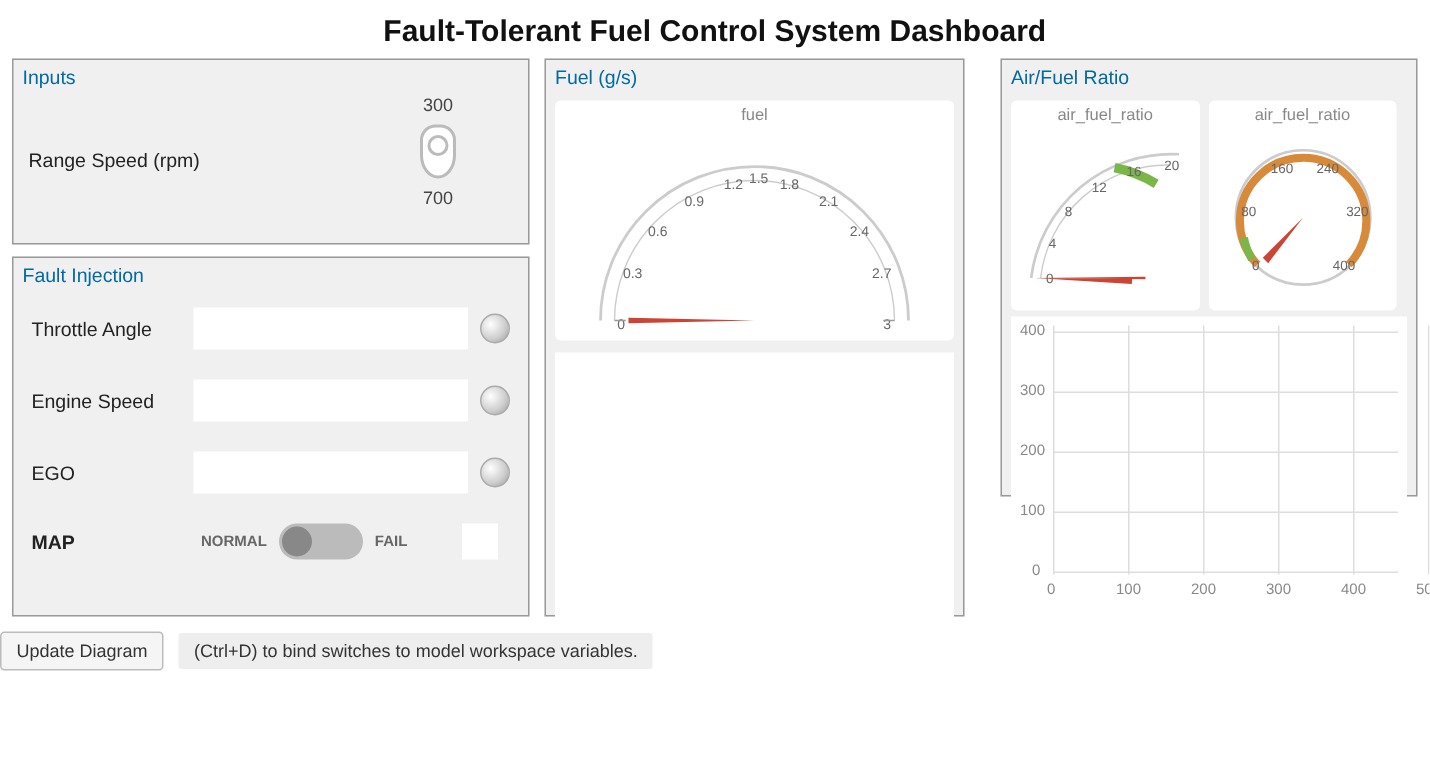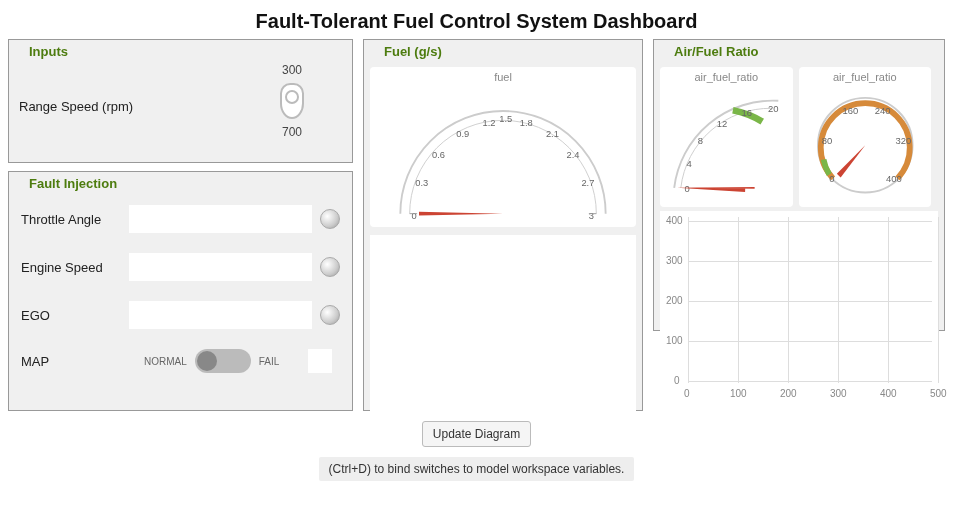--- a/index.html
+++ b/index.html
@@ -26,24 +26,24 @@
   }
   .col-left { width: 345px; display:flex; flex-direction:column; gap:8px;}
   .col-mid  { width: 280px; }
   .col-right{ flex:1; }
   .panel {
     border: 1px solid #999;
     background: #f0f0f0;
     position: relative;
   }
   .panel-title {
-    font-weight: bold;
+    font-weight: normal;
     font-size: 13px;
-    color: #4d7c0f;
-    padding: 4px 6px 4px 20px;
+    color: #0369a1;
+    padding: 4px 6px 4px 6px;
   }
   
   .inputs-panel { height: 124px; }
   .inputs-body { display:flex; padding:0 10px 8px 10px; }
   .inputs-label { flex:1; display:flex; align-items:center; font-size:13px; color:#222; padding-top:10px;}
   .inputs-slider-col { width:100px; text-align:center; font-size:12px; color:#444; }
   .slider-val-top { margin-bottom:6px; }
   .slider-val-bot { margin-top:6px; }
   .knob {
     width:24px; height:36px; margin:0 auto;
@@ -65,49 +65,48 @@
   }
   .fault-label{ width:100px; font-size:13px; color:#222;}
   .fault-input{
     flex:1; height:28px; background:#fff; border:none;
   }
   .lamp{
     width:20px;height:20px;border-radius:50%;
     background:radial-gradient(circle at 35% 35%, #fff, #ccc 60%, #999);
     border:1px solid #aaa;
   }
-  .map-row{ display:flex; align-items:center; padding:10px 20px 14px 12px; gap:23px;}
+  .map-row{ display:flex; align-items:center; padding:10px 20px 14px 12px; gap:13px;font-weight:bold;}
   .map-switch-wrap{ flex:1; display:flex; align-items:center; gap:8px; font-size:10px; color:#666;}
   .switch{
     width:56px;height:24px;border-radius:12px;background:#bbb;position:relative;
   }
   .switch-thumb{
     position:absolute; left:2px; top:2px; width:20px;height:20px;border-radius:50%;
     background:#888;
   }
   .map-box{ width:24px;height:24px;background:#fff;}
   
   .fuel-panel{ height:372px; }
   .gauge-area{ padding:4px 6px 6px 6px; }
   .gauge-wrap{ background:#fff; border-radius:4px; height:160px; position:relative; }
   .gauge-caption{ text-align:center; font-size:11px; color:#888; padding-top:4px;}
   .fuel-empty{ margin-top:8px; background:#fff; height:180px; }
   
-  .af-panel{ height:292px; }
+  .af-panel{ height:292px;margin-left:14px; }
   .af-top{ display:flex; gap:6px; padding:4px 13px 0 6px;}
   .af-g{ flex:1; background:#fff; border-radius:4px; height:140px; position:relative;}
   .af-caption{ text-align:center; font-size:11px; color:#888; padding-top:4px;}
   .af-sublabels{ display:flex; padding:2px 6px 6px 6px;}
   .af-sub{ flex:1; text-align:center; font-size:12px; color:#333;}
   .af-plot{ margin:4px 6px 6px 6px; background:#fff; height:190px; position:relative; }
   
   .footer{
     display:flex; align-items:center; gap:10px;
     padding:10px 0 0 0;
-    flex-direction:column;
   }
   .btn{
     background:#f5f5f5; border:1px solid #bbb; border-radius:3px;
     padding:5px 10px; font-size:12px; color:#333;
   }
   .footer-text{
     background:#eee; padding:5px 10px; font-size:12px; color:#333;
     border-radius:2px;
   }
   

